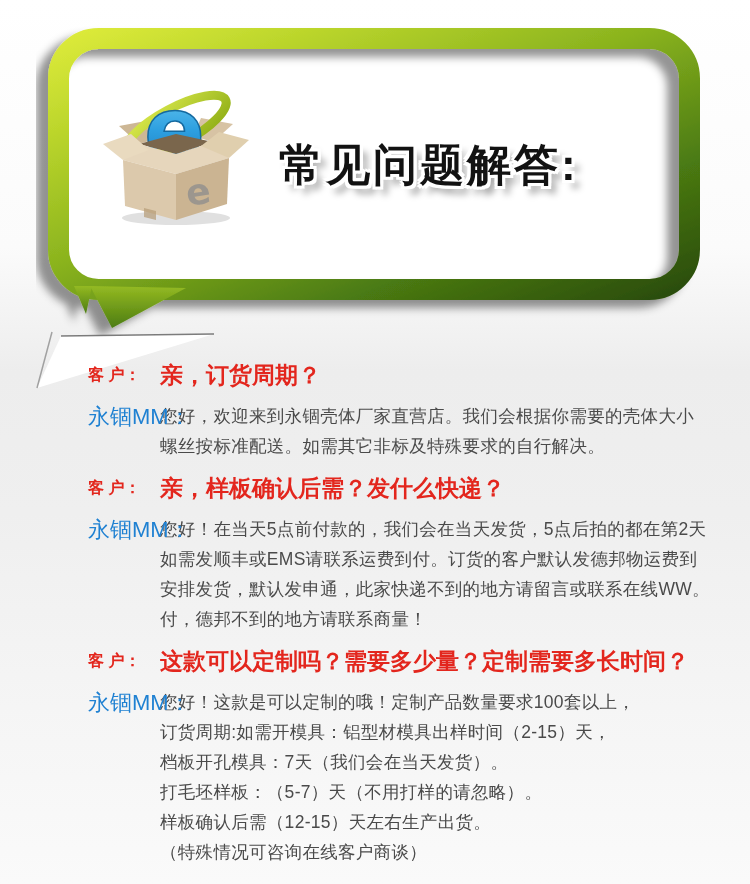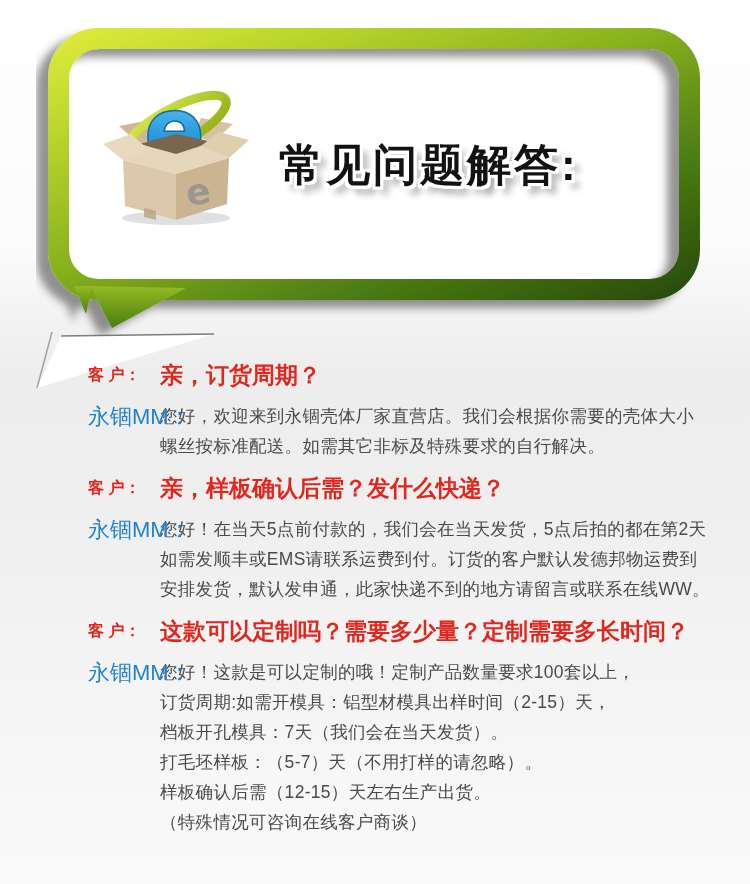--- a/index.html
+++ b/index.html
@@ -151,20 +151,23 @@
       <div class="a-line">
         <span class="a-label">永锢MM：</span>
         <span>您好！在当天5点前付款的，我们会在当天发货，5点后拍的都在第2天</span>
       </div>
       <div class="a-line">
         <span>如需发顺丰或EMS请联系运费到付。订货的客户默认发德邦物运费到</span>
       </div>
       <div class="a-line">
         <span>安排发货，默认发申通，此家快递不到的地方请留言或联系在线WW。</span>
       </div>
+      <div class="a-line">
+        <span>付，德邦不到的地方请联系商量！</span>
+      </div>
     </div>
 
     <div class="qa">
       <div class="q-row">
         <span class="q-label">客 户：</span>
         <span>这款可以定制吗？需要多少量？定制需要多长时间？</span>
       </div>
       <div class="a-line">
         <span class="a-label">永锢MM：</span>
         <span>您好！这款是可以定制的哦！定制产品数量要求100套以上，</span>

